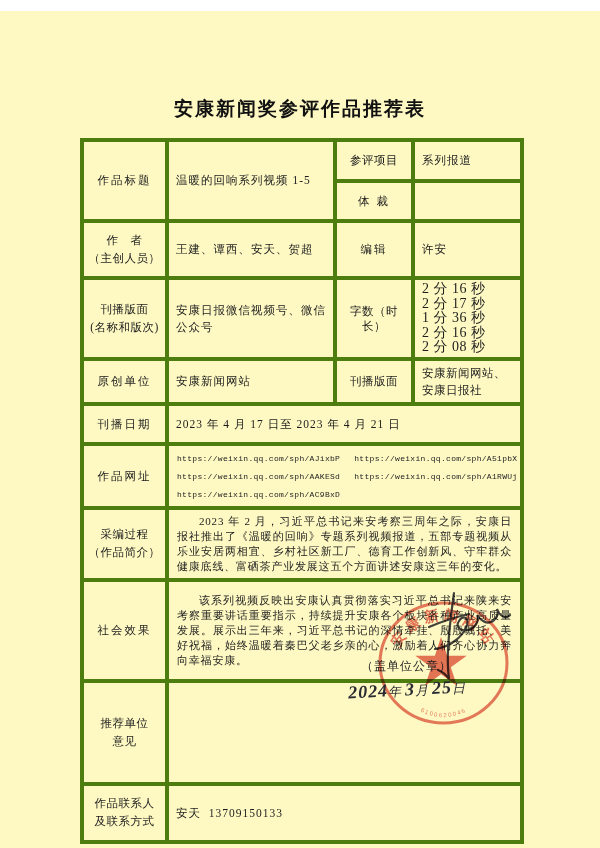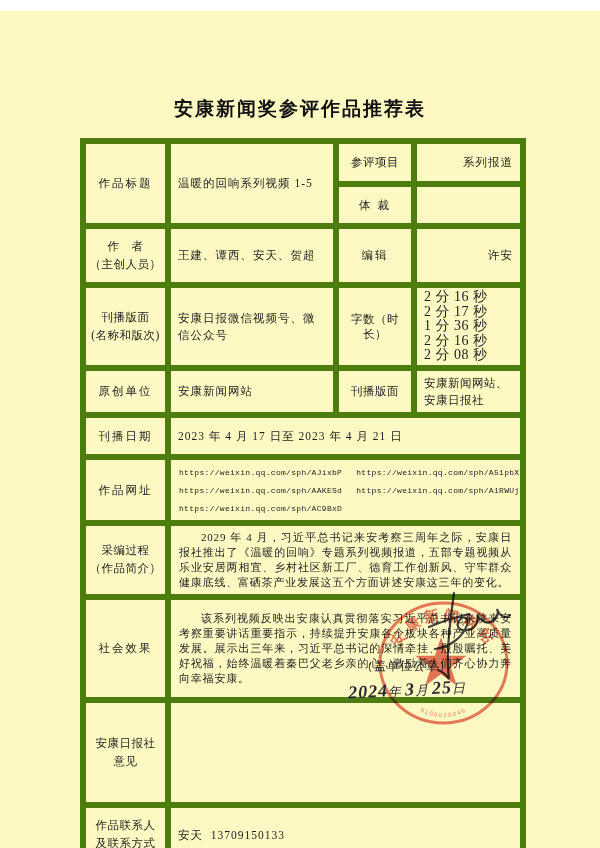--- a/index.html
+++ b/index.html
@@ -12,28 +12,28 @@
   .title {
     position:absolute; left:0; top:85px; width:600px;
     text-align:center; font-size:19px; font-weight:bold;
     letter-spacing:2px; color:#111;
   }
   table.form {
     position:absolute; left:80px; top:127px; width:440px;
     border-collapse:collapse; table-layout:fixed;
   }
   table.form td {
-    border:6px solid #4d7c0f; vertical-align:middle;
+    border:4px solid #4d7c0f; vertical-align:middle;
     font-size:11.5px; color:#1d1d1d; overflow:hidden;
   }
   .lab { text-align:center; padding:2px 3px; letter-spacing:0.5px; }
   .sp  { letter-spacing:2px; }
   .prewrap { white-space:pre-line; line-height:1.55; }
   .val { text-align:left; padding:2px 7px; letter-spacing:1px; line-height:1.4; }
-  .center { text-align:right; }
+  .center { text-align:left; }
   .durations div { font-size:14px; line-height:14.5px; letter-spacing:0.5px; }
   .r1a td { height:33px; } .r1b td { height:32px; }
   .r2 td { height:49px; }  .r3 td { height:73px; }
   .r4 td { height:37px; }  .r5 td { height:32px; }
   .r6 td { height:53px; }  .r7 td { height:60px; }
   .r8 td { height:93px; }  .r9 td { height:95px; }
   .r10 td { height:50px; }
   .urlcell { padding:3px 8px; }
   .urlline { line-height:16px; white-space:nowrap; }
   .url {
@@ -121,31 +121,31 @@
         </div>
         <div class="urlline">
           <span class="url">https://weixin.qq.com/sph/AC9BxD</span>
         </div>
       </td>
     </tr>
     <tr class="r7">
       <td class="lab prewrap">采编过程
 （作品简介）</td>
       <td colspan="3">
-        <p class="para">2029 年 4 月，习近平总书记来安考察三周年之际，安康日报社推出了《温暖的回响》专题系列视频报道，五部专题视频从乐业安居两相宜、乡村社区新工厂、德育工作创新风、守牢群众健康底线、富硒茶产业发展这五个方面讲述安康这三年的变化。</p>
+        <p class="para">2023 年 2 月，习近平总书记来安考察三周年之际，安康日报社推出了《温暖的回响》专题系列视频报道，五部专题视频从乐业安居两相宜、乡村社区新工厂、德育工作创新风、守牢群众健康底线、富硒茶产业发展这五个方面讲述安康这三年的变化。</p>
       </td>
     </tr>
     <tr class="r8">
       <td class="lab sp">社会效果</td>
       <td colspan="3">
         <p class="para">该系列视频反映出安康认真贯彻落实习近平总书记来陕来安考察重要讲话重要指示，持续提升安康各个板块各种产业高质量发展。展示出三年来，习近平总书记的深情牵挂、殷殷嘱托、美好祝福，始终温暖着秦巴父老乡亲的心，激励着人们齐心协力奔向幸福安康。</p>
       </td>
     </tr>
     <tr class="r9">
-      <td class="lab prewrap">安康日报社
+      <td class="lab prewrap">推荐单位
 意见</td>
       <td colspan="3"></td>
     </tr>
     <tr class="r10">
       <td class="lab prewrap">作品联系人
 及联系方式</td>
       <td class="val" colspan="3" style="white-space:pre">安天  13709150133</td>
     </tr>
   </tbody>
     </table>

